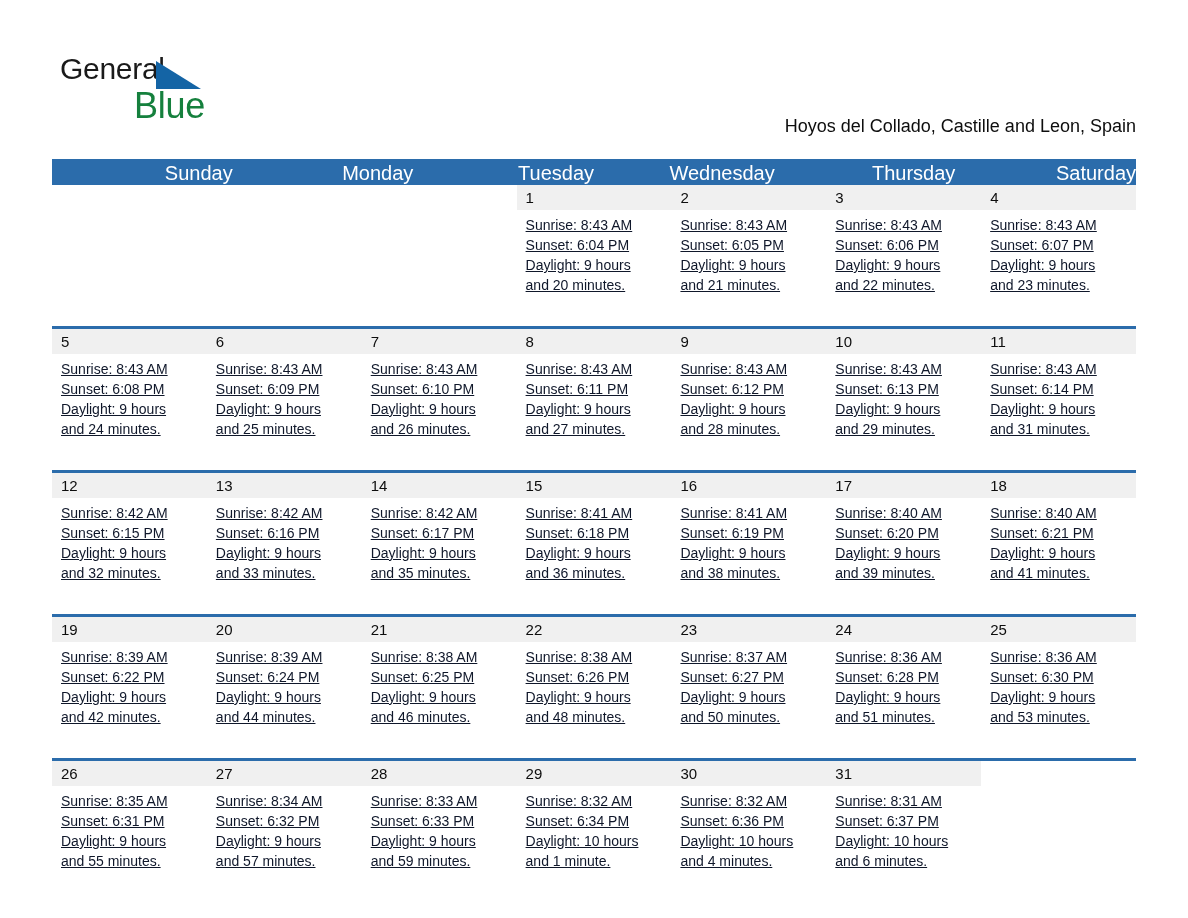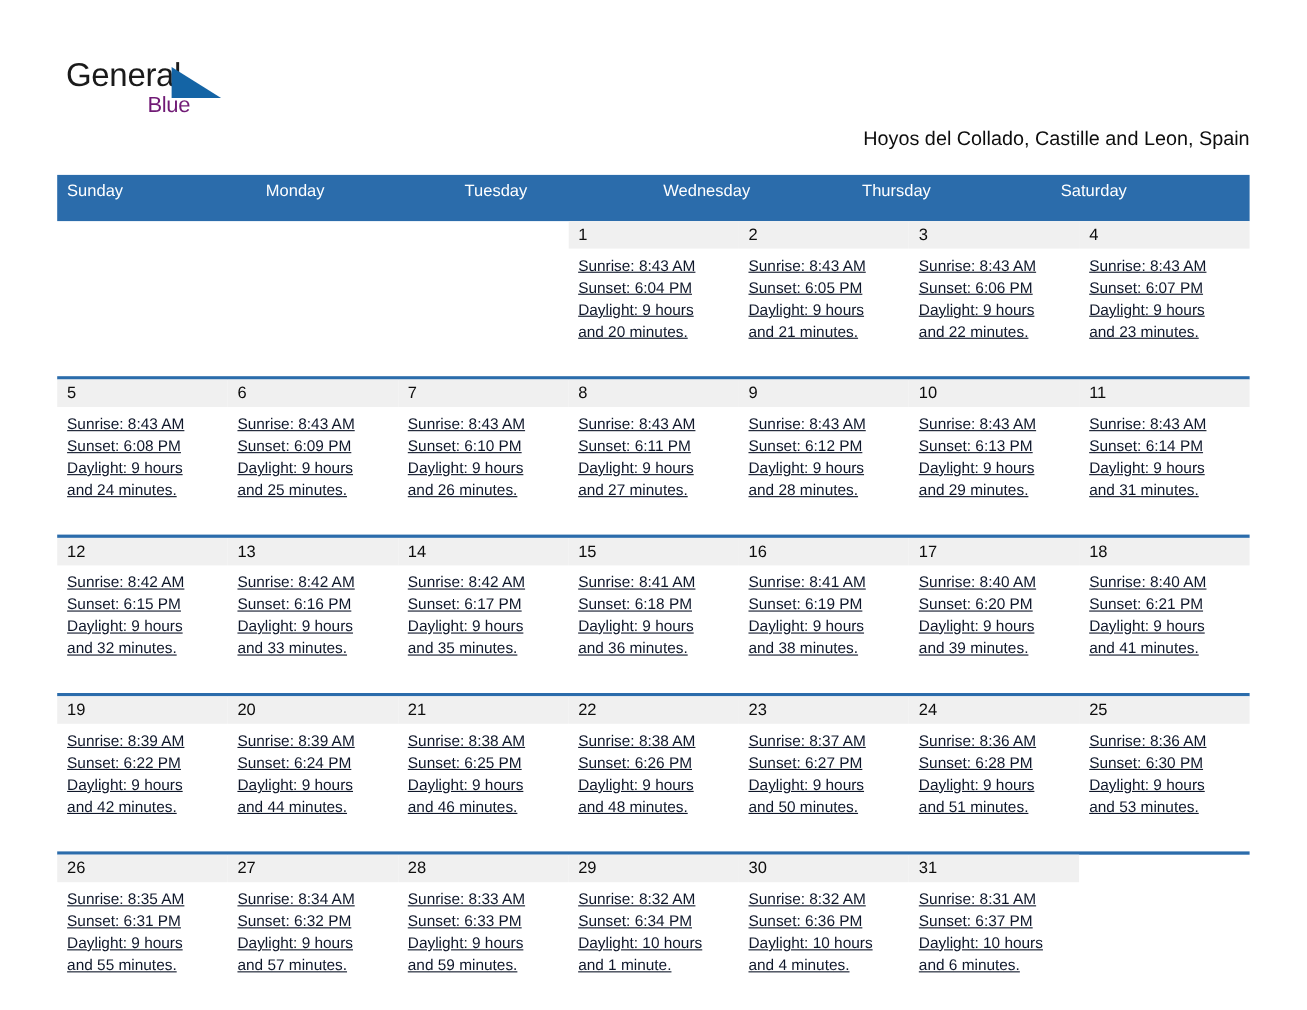--- a/index.html
+++ b/index.html
@@ -51,23 +51,23 @@
     top: 9px;
     width: 0;
     height: 0;
     border-left: 45px solid #1464a5;
     border-top: 28px solid transparent;
   }
   .brand-blue {
     position: absolute;
     left: 74px;
     top: 33px;
-    font-size: 20px;
+    font-size: 36px;
     letter-spacing: -0.3px;
-    color: #701a75;
+    color: #15803d;
   }
 
   .title {
     position: absolute;
     right: 0;
     top: 0;
     font-size: 42px;
     line-height: 50px;
     color: #0d0d0d;
     white-space: nowrap;
@@ -92,26 +92,27 @@
     width: 1084px;
   }
   .weekday-row {
     display: flex;
     width: 1084px;
     background: #2b6cab;
   }
   .weekday {
     flex: 1 1 0;
     min-width: 0;
-    height: 42px;
+    height: 26px;
     line-height: 29px;
     padding-left: 9px;
     box-sizing: border-box;
     color: #ffffff;
-    font-size: 15px;
+    font-size: 20px;
+    text-align: right;
   }
 
   .week-row {
     display: flex;
     width: 1084px;
     border-top: 3px solid #2b6cab;
   }
   .week-row.first {
     border-top: none;
   }

